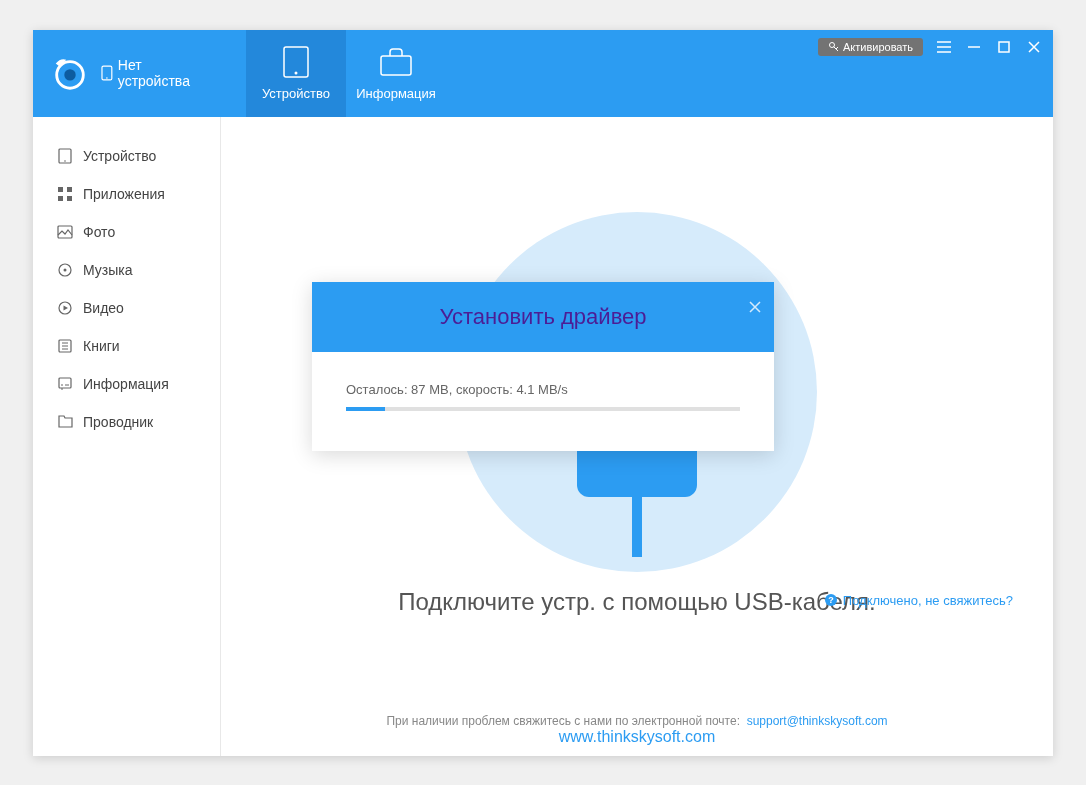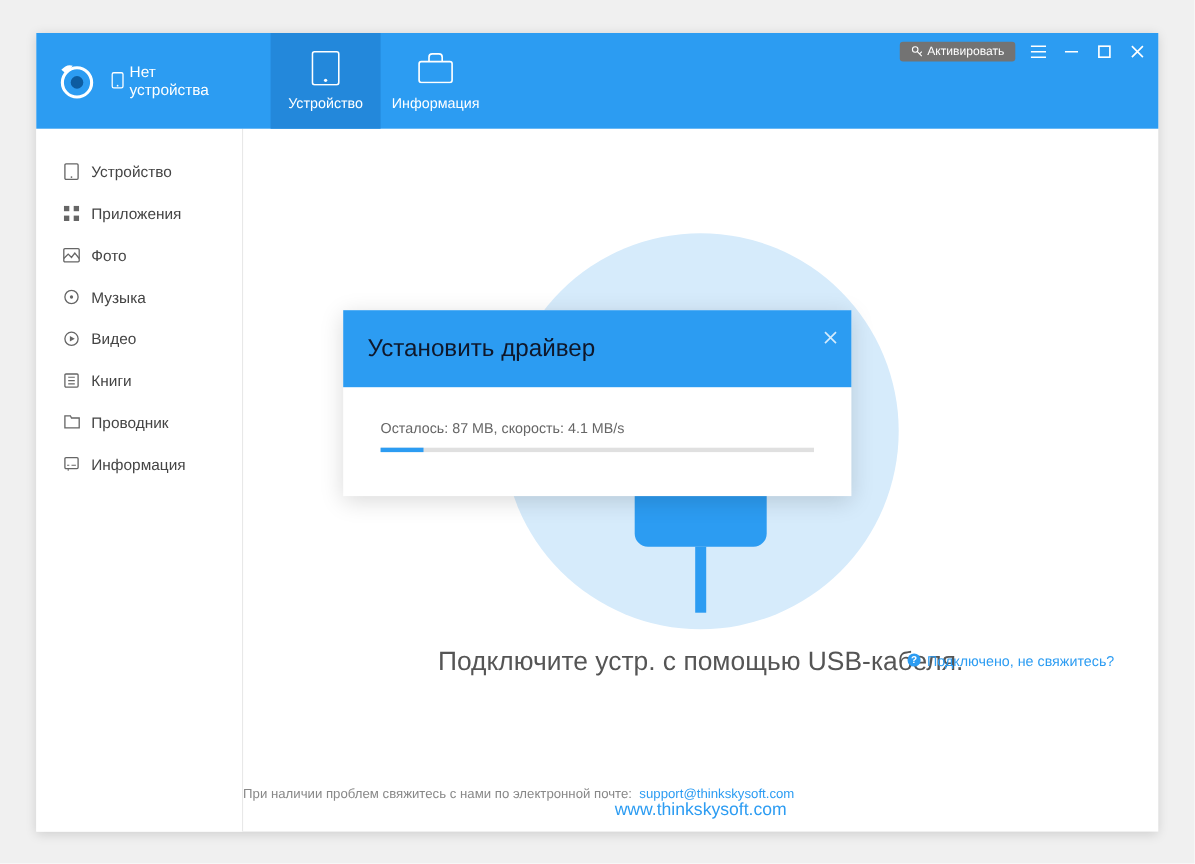--- a/index.html
+++ b/index.html
@@ -180,21 +180,21 @@
       font-size: 13px;
       display: flex;
       align-items: center;
       gap: 5px;
       cursor: pointer;
     }
     .footer-text {
       position: absolute;
       bottom: 28px;
       width: 100%;
-      text-align: left;
+      text-align: center;
       font-size: 12px;
       color: #888;
     }
     .footer-text a {
       color: #2c9cf2;
       text-decoration: none;
     }
     .footer-link2 {
       position: absolute;
       bottom: 10px;
@@ -211,23 +211,23 @@
       top: 252px;
       left: 50%;
       transform: translateX(-50%);
       width: 462px;
       background: #fff;
       box-shadow: 0 4px 20px rgba(0,0,0,0.15);
       z-index: 10;
     }
     .modal-header {
       background: #2c9cf2;
-      color: #0f172a;
+      color: #4c1d95;
       padding: 22px;
-      text-align: left;
+      text-align: center;
       font-size: 22px;
       font-weight: 300;
       position: relative;
     }
     .modal-close {
       position: absolute;
       top: 12px;
       right: 12px;
       cursor: pointer;
       color: #fff;
@@ -378,34 +378,34 @@
         <div class="sidebar-icon">
             <svg width="14" height="14" viewBox="0 0 14 14">
               <rect x="1" y="1" width="12" height="12" rx="1" fill="none" stroke="#666" stroke-width="1.2"></rect>
               <path d="M 4 4 L 10 4 M 4 7 L 10 7 M 4 10 L 10 10" stroke="#666" stroke-width="1"></path>
             </svg>
           </div>
         <span>Книги</span>
       </div>
       <div class="sidebar-item">
         <div class="sidebar-icon">
-            <svg width="15" height="13" viewBox="0 0 15 13">
-              <path d="M 1 3 L 1 12 L 14 12 L 14 3 L 7 3 L 6 1 L 1 1 Z" fill="none" stroke="#666" stroke-width="1.2"></path>
-            </svg>
-          </div>
-        <span>Проводник</span>
-      </div>
-      <div class="sidebar-item">
-        <div class="sidebar-icon">
             <svg width="14" height="14" viewBox="0 0 14 14">
               <rect x="1" y="1" width="12" height="10" rx="1" fill="none" stroke="#666" stroke-width="1.2"></rect>
               <path d="M 4 13 L 4 11 M 3 8 L 5 8 M 7 8 L 11 8" stroke="#666" stroke-width="1"></path>
             </svg>
           </div>
         <span>Информация</span>
+      </div>
+      <div class="sidebar-item">
+        <div class="sidebar-icon">
+            <svg width="15" height="13" viewBox="0 0 15 13">
+              <path d="M 1 3 L 1 12 L 14 12 L 14 3 L 7 3 L 6 1 L 1 1 Z" fill="none" stroke="#666" stroke-width="1.2"></path>
+            </svg>
+          </div>
+        <span>Проводник</span>
       </div>
     </div>
 
     <div class="main-content">
       <div class="bg-circle">
         <div class="bg-phone"></div>
       </div>
       <div class="connect-text">Подключите устр. с помощью USB-кабеля.</div>
       <div class="help-link">
         <svg width="14" height="14" viewBox="0 0 14 14">

